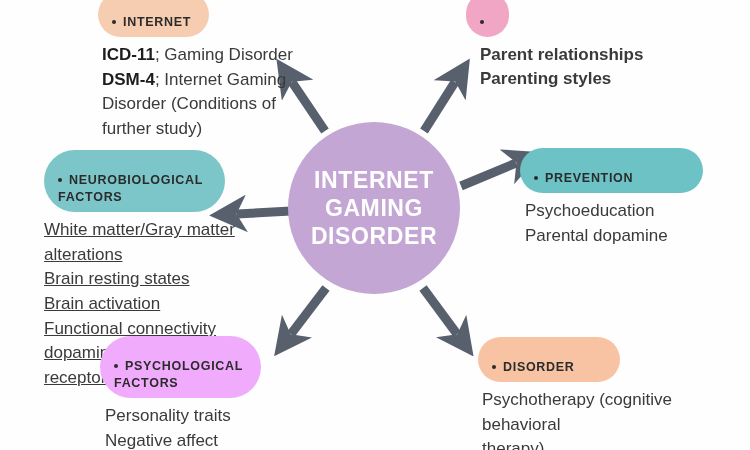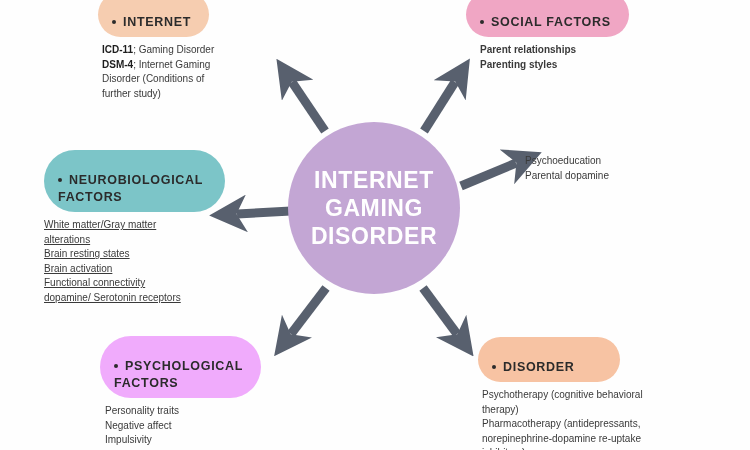--- a/index.html
+++ b/index.html
@@ -68,21 +68,21 @@
     border-radius: 50%;
     background: #2b2b2b;
     vertical-align: middle;
     margin-right: 7px;
     margin-bottom: 2px;
   }
   .pill-label { vertical-align: middle; }
 
   .body-text {
     margin-top: 6px;
-    font-size: 10px;
+    font-size: 17px;
     line-height: 1.45;
     color: #3a3a3a;
     white-space: pre-line;
   }
 
   .strong-inline { font-weight: bold; color: #1d1d1d; }
 
   
   #node-diagnosis { left: 98px; top: -8px; width: 200px; }
   #node-diagnosis .body-text { padding-left: 4px; }
@@ -138,40 +138,43 @@
       <span class="dot"></span><span class="pill-label">INTERNET</span>
     </div>
     <div class="body-text"><span class="strong-inline">ICD-11</span><span>; Gaming Disorder
 </span><span class="strong-inline">DSM-4</span><span>; Internet Gaming
 Disorder (Conditions of
 further study)</span></div>
   </div>
 
   <div class="node" id="node-social">
     <div class="pill" style="background:#f0a6c4">
-      <span class="dot"></span><span class="pill-label">SOCIAL FACTORS</span>
+      <span class="dot"></span>
     </div>
     <div class="body-text">Parent relationships
 Parenting styles</div>
   </div>
 
   <div class="node" id="node-neuro">
     <div class="pill" style="background:#7cc5c8">
       <span class="dot"></span><span class="pill-label">NEUROBIOLOGICAL
 FACTORS</span>
     </div>
     <div class="body-text">White matter/Gray matter
 alterations
 Brain resting states
 Brain activation
 Functional connectivity
 dopamine/ Serotonin receptors</div>
   </div>
 
   <div class="node" id="node-prevention">
+    <div class="pill" style="background:#6dc2c6">
+      <span class="dot"></span><span class="pill-label">PREVENTION</span>
+    </div>
     <div class="body-text">Psychoeducation
 Parental dopamine</div>
   </div>
 
   <div class="node" id="node-psych">
     <div class="pill" style="background:#f0abfc">
       <span class="dot"></span><span class="pill-label">PSYCHOLOGICAL
 FACTORS</span>
     </div>
     <div class="body-text">Personality traits

